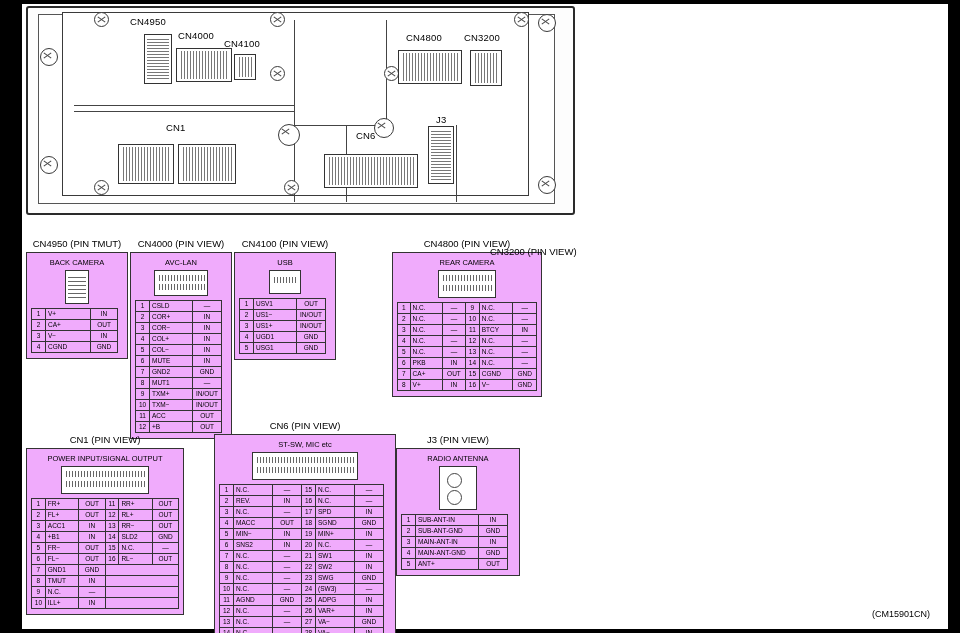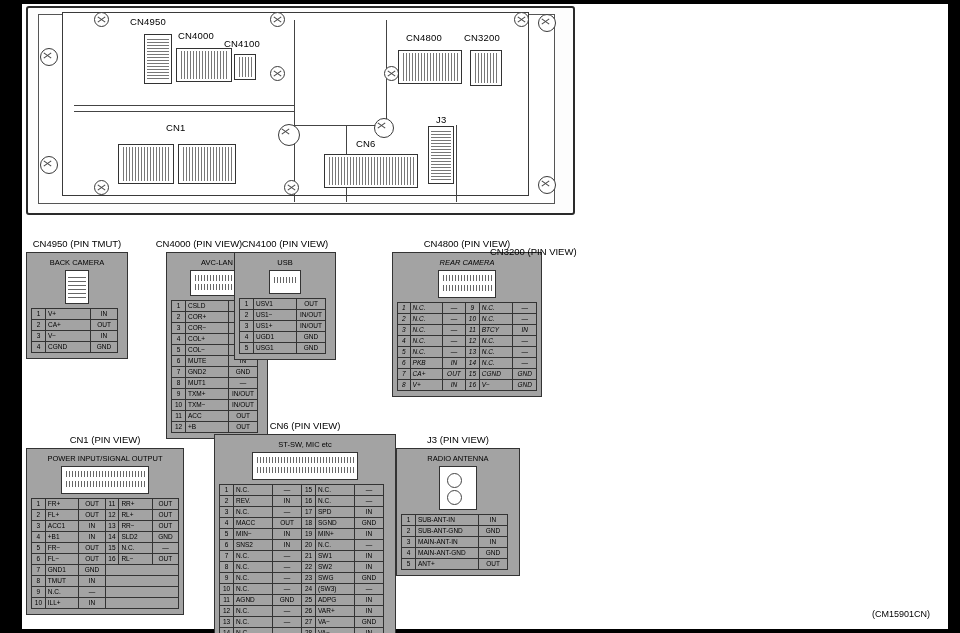--- a/index.html
+++ b/index.html
@@ -34,21 +34,21 @@
   .screw:after{content:"";position:absolute;left:2px;top:5.5px;width:9px;height:1px;background:#444;transform:rotate(-35deg);}
   .conn-box{position:absolute;border:1px solid #333;background:#fff;}
   .conn-box .pins{position:absolute;left:2px;top:2px;right:2px;bottom:2px;
     background:repeating-linear-gradient(to right,#fff 0 2px,#777 2px 3px);}
   .conn-box.vpins .pins{background:repeating-linear-gradient(to bottom,#fff 0 2px,#777 2px 3px);}
   .lbl{position:absolute;font-size:9.5px;letter-spacing:.2px;white-space:nowrap;}
 
   
   .group{position:absolute;}
   .group > .gtitle{font-size:9.5px;text-align:center;margin-bottom:3px;white-space:nowrap;}
-  .panel{border:1px solid #333;background:#a3a3a3;padding:4px 4px 5px 4px;}
+  .panel{border:1px solid #333;background:#f0abfc;padding:4px 4px 5px 4px;}
   .panel .sub{font-size:7.5px;text-align:center;margin:1px 0 3px 0;white-space:nowrap;}
   .shape{margin:0 auto 4px auto;border:1px solid #333;background:#fff;position:relative;}
   .shape .row{position:absolute;left:2px;right:2px;height:6px;
     background:repeating-linear-gradient(to right,#fff 0 2px,#666 2px 3px);}
   table.pins{border-collapse:collapse;font-size:6.5px;line-height:1;}
   table.pins td{border:1px solid #333;padding:1px 2px;height:8px;white-space:nowrap;}
   td.n{text-align:center;width:9px;}
   td.s{text-align:left;}
   td.d{text-align:center;}
   .code{position:absolute;right:30px;bottom:14px;font-size:9px;}
@@ -115,21 +115,21 @@
   <div class="conn-box vpins" style="left:402px;top:120px;width:24px;height:56px;">
       <div class="pins"></div>
     </div>
 
   <div class="lbl" style="left:104px;top:10px;">CN4950</div>
   <div class="lbl" style="left:152px;top:24px;">CN4000</div>
   <div class="lbl" style="left:198px;top:32px;">CN4100</div>
   <div class="lbl" style="left:380px;top:26px;">CN4800</div>
   <div class="lbl" style="left:438px;top:26px;">CN3200</div>
   <div class="lbl" style="left:140px;top:116px;">CN1</div>
-  <div class="lbl" style="left:330px;top:132px;">CN6</div>
+  <div class="lbl" style="left:330px;top:124px;">CN6</div>
   <div class="lbl" style="left:410px;top:108px;">J3</div>
 </div>
 
 <div class="group" style="left:26px;top:238px;">
   <div class="gtitle">CN4950 (PIN TMUT)</div>
   <div class="panel" style="width:92px;">
     <div class="sub">BACK CAMERA</div>
     <div class="shape" style="width:22px;height:32px;">
       <div class="row" style="top:3px;height:24px;background:repeating-linear-gradient(to bottom,#fff 0 3px,#666 3px 4px);"></div>
     </div>
@@ -155,21 +155,21 @@
             <td class="s">CGND</td>
             <td class="d">GND</td>
           </tr>
     </tbody>
       </table>
   </div>
 </div>
 
 <div class="group" style="left:130px;top:238px;">
   <div class="gtitle">CN4000 (PIN VIEW)</div>
-  <div class="panel" style="width:92px;margin-left:36px;">
+  <div class="panel" style="width:92px;">
     <div class="sub">AVC-LAN</div>
     <div class="shape" style="width:52px;height:24px;">
       <div class="row" style="top:4px;"></div>
         <div class="row" style="top:13px;"></div>
     </div>
     <table class="pins">
       <tbody>
           <tr>
             <td class="n">1</td>
             <td class="s" style="width:38px">CSLD</td>
@@ -269,21 +269,21 @@
             <td class="s">USG1</td>
             <td class="d">GND</td>
           </tr>
     </tbody>
       </table>
   </div>
 </div>
 
 <div class="group" style="left:352px;top:238px;margin-left:40px;">
   <div class="gtitle">CN4800 (PIN VIEW)</div>
-  <div class="panel" style="width:140px;font-style:italic;">
+  <div class="panel" style="width:140px;">
     <div class="sub">REAR CAMERA</div>
     <div class="shape" style="width:56px;height:26px;">
       <div class="row" style="top:4px;"></div>
         <div class="row" style="top:14px;"></div>
     </div>
     <table class="pins">
       <tbody>
           <tr>
         <td class="n">1</td>
             <td class="s" style="width:32px">N.C.</td>

